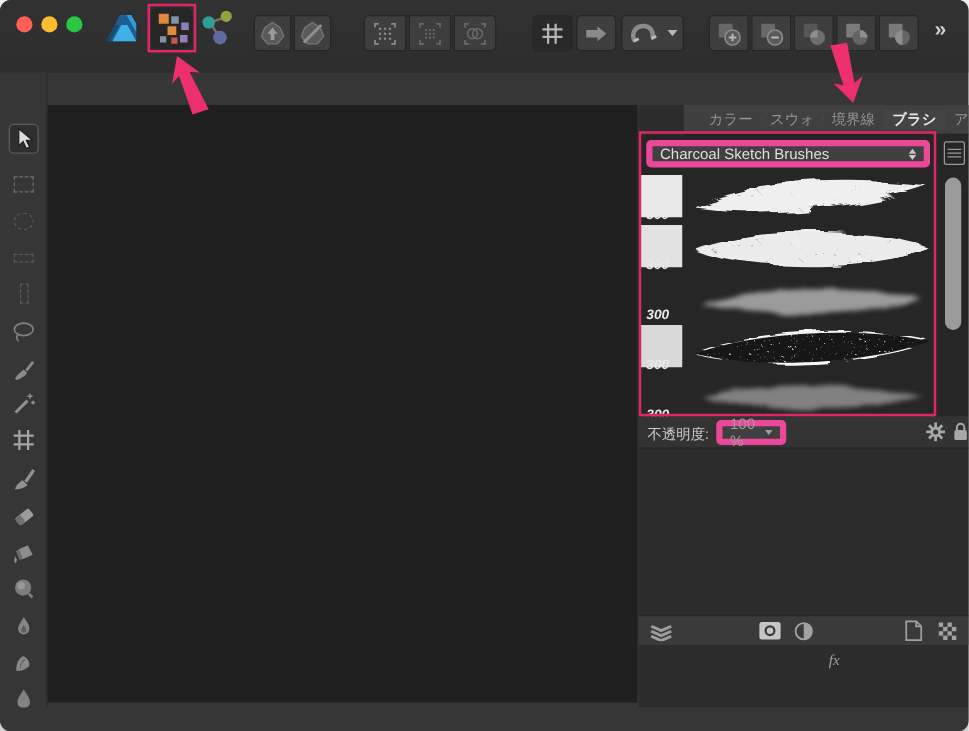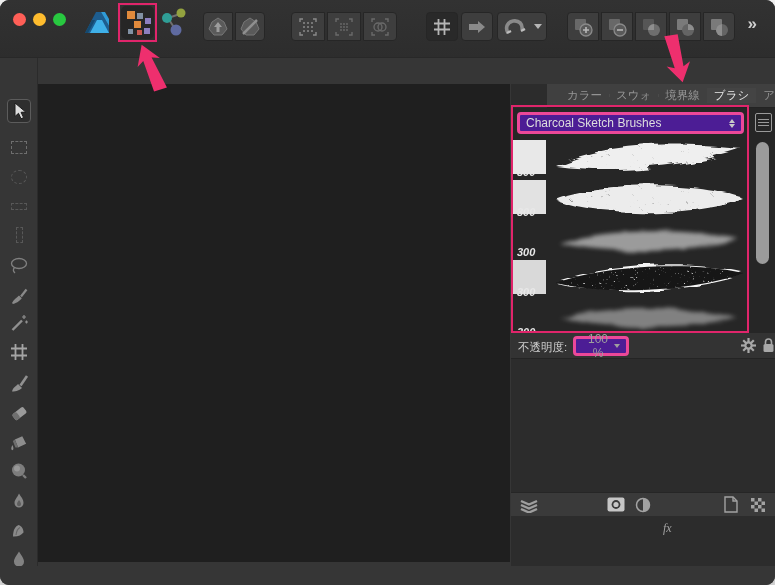--- a/index.html
+++ b/index.html
@@ -32,29 +32,29 @@
   
   #canvas { position:absolute; left:38px; top:84px; width:472px; height:478px; background:#1f1f1f; }
 
   
   #rightpanel { position:absolute; left:511px; top:84px; width:264px; height:482px; background:#2c2c2c; }
   .tabrow { position:relative; height:24px; background:#404040; border-bottom:1px solid #232323;
             display:flex; align-items:center; font-size:11.5px; color:#969696;margin-left:36px; }
   .grip { width:8px; margin:7px 3px 7px 6px; border-left:2px solid #6f6f6f; border-right:2px solid #6f6f6f; }
   .tab { display:flex; align-items:center; padding:0 7px; white-space:nowrap; position:relative; }
   .tab.sep::before { content:""; position:absolute; left:0; top:6px; bottom:6px; border-left:1px solid #4a4a4a; }
-  .tab.active { background:#444444; color:#e9e9e9; font-weight:normal; }
+  .tab.active { background:#444444; color:#e9e9e9; font-weight:bold; }
   .panelmenu { margin-left:auto; display:flex; align-items:center; padding-right:6px; gap:2px; }
   .hamb { width:12px; height:9px; border-top:1.5px solid #a8a8a8; border-bottom:1.5px solid #a8a8a8; position:relative; }
   .hamb::after { content:""; position:absolute; left:0; right:0; top:2.6px; border-top:1.5px solid #a8a8a8; }
 
   
   #brusharea { position:relative; height:225px; background:#262626; }
-  .select { position:absolute; background:#4c1d95; border:3px solid #ec4899; border-radius:4px;
-            color:#dedede; font-size:12px; display:flex; align-items:center; padding:0 6px;text-align:center; }
+  .select { position:absolute; background:#404040; border:5px solid #ec4899; border-radius:4px;
+            color:#dedede; font-size:12px; display:flex; align-items:center; padding:0 6px; }
   .stepper { margin-left:auto; display:flex; flex-direction:column; gap:1px; align-items:center; }
   .stepper .up   { width:0;height:0;border-left:3.5px solid transparent;border-right:3.5px solid transparent;border-bottom:4.5px solid #c8c8c8; }
   .stepper .down { width:0;height:0;border-left:3.5px solid transparent;border-right:3.5px solid transparent;border-top:4.5px solid #c8c8c8; }
   .listbtn { position:absolute; left:244px; top:5px; width:17px; height:19px; border:1.5px solid #9a9a9a;
              border-radius:2px; display:flex; flex-direction:column; justify-content:center; gap:2px; padding:0 2px; }
   .listbtn i { display:block; border-top:1.5px solid #9a9a9a; }
   .brushrow { position:absolute; left:0; width:238px; height:40px;font-style:italic; }
   .bthumb { position:absolute; left:1px; top:1px; width:34px; height:34px; }
   .bsize { position:absolute; left:6px; bottom:1px; color:#e8e8e8; font-size:11px; font-weight:bold; }
   .bstroke { position:absolute; left:42px; top:0; }

